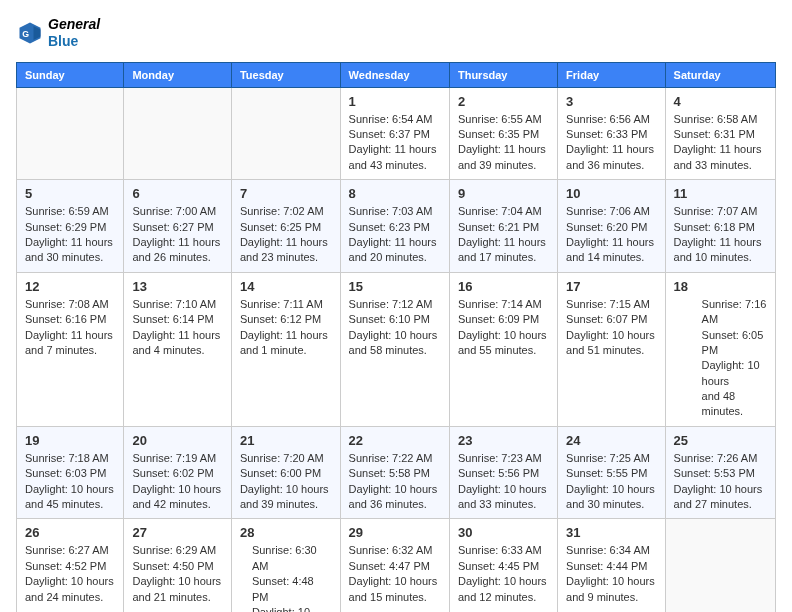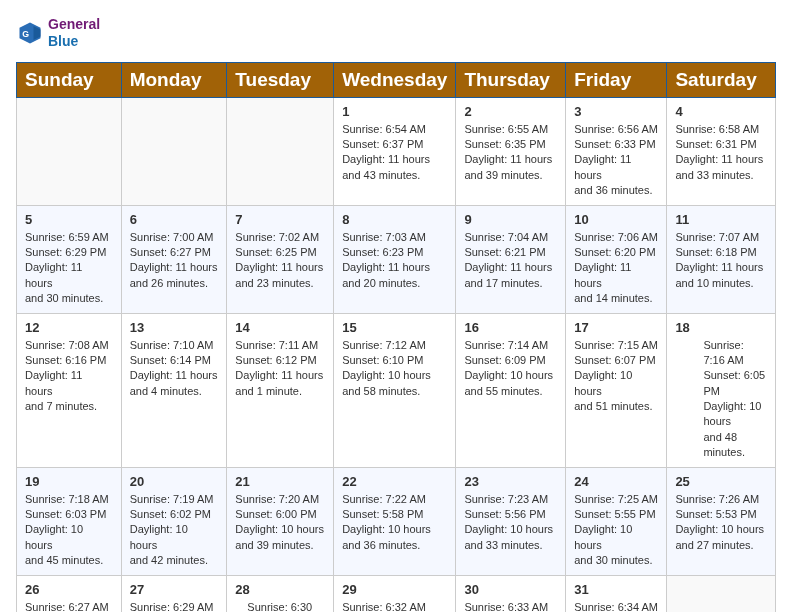--- a/index.html
+++ b/index.html
@@ -19,21 +19,21 @@
     .logo {
       display: flex;
       align-items: center;
       gap: 4px;
     }
     .logo-text {
       font-size: 14px;
       font-weight: bold;
       line-height: 1.2;
     }
-    .logo-general { color: #701a75; }
+    .logo-general { color: #000000; font-style: italic; }
     .logo-blue { color: #1a6faf; }
     .logo-icon {
       width: 28px;
       height: 28px;
     }
     .title-block {
       text-align: right;
     }
     .month-year {
       font-size: 32px;
@@ -43,25 +43,25 @@
     .location {
       font-size: 14px;
       color: #333;
     }
     .calendar {
       width: 100%;
       border-collapse: collapse;
       border: 1px solid #ccc;
     }
     .calendar th {
-      background-color: #a16207;
+      background-color: #3b82f6;
       color: #fff;
       text-align: left;
       padding: 6px 8px;
-      font-size: 19px;
+      font-size: 11px;
       font-weight: bold;
       border: 1px solid #1a5a9a;
     }
     .calendar td {
       vertical-align: top;
       border: 1px solid #ccc;
       padding: 6px 8px;
       width: 113px;
       min-height: 90px;
       font-size: 11px;

